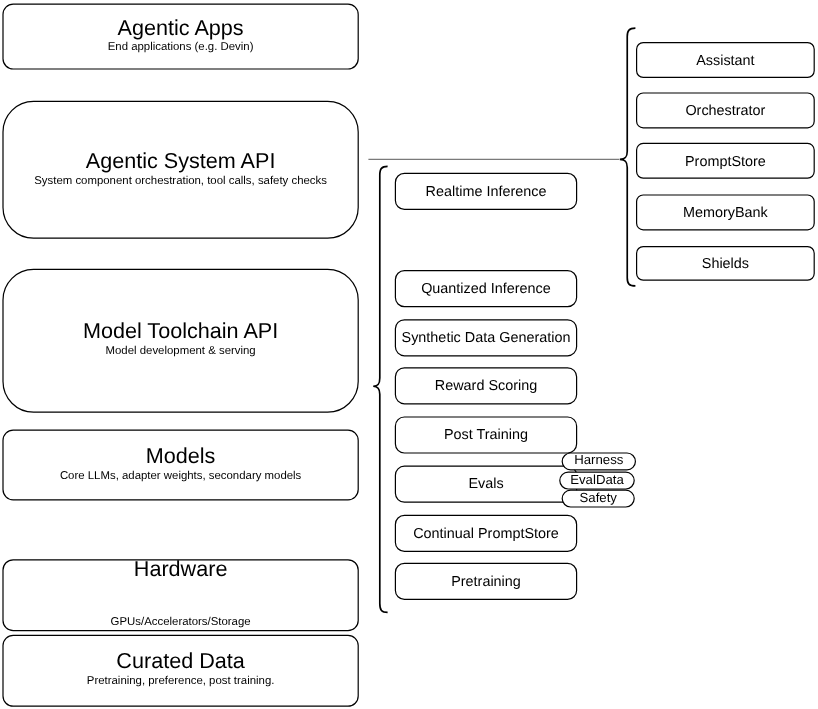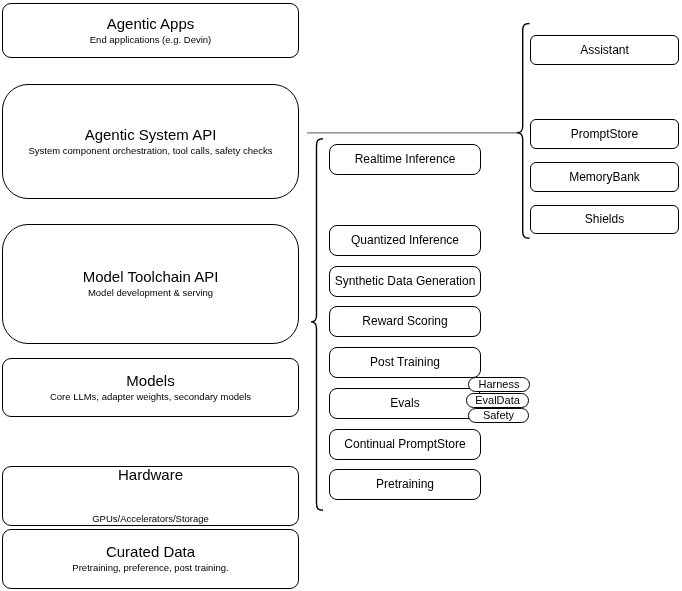--- a/index.html
+++ b/index.html
@@ -15,21 +15,21 @@
     position:absolute;
     box-sizing:border-box;
     background:#ffffff;
     border:1px solid #000000;
     display:flex;
     flex-direction:column;
     align-items:center;
     justify-content:center;
     text-align:center;
   }
-  .layer .title{font-size:15px;line-height:15px;}
+  .layer .title{font-size:18px;line-height:15px;}
   .layer .subtitle{font-size:9.5px;line-height:12px;margin-top:3px;color:#000;}
   .service{
     border-width:1.4px;
     border-radius:8px;
     font-size:12px;
     line-height:13px;
     white-space:nowrap;
   }
   .component{
     border-width:1.4px;
@@ -124,20 +124,23 @@
   <div class="node tag" style="left:466px;top:393px;width:63px;height:15px;">
       <span>EvalData</span>
     </div>
   <div class="node tag" style="left:468px;top:408px;width:61px;height:15px;">
       <span>Safety</span>
     </div>
 
   <div class="node component" style="left:530px;top:35px;width:149px;height:30px;">
       <span>Assistant</span>
     </div>
+  <div class="node component" style="left:530px;top:77px;width:149px;height:30px;">
+      <span>Orchestrator</span>
+    </div>
   <div class="node component" style="left:530px;top:119px;width:149px;height:30px;">
       <span>PromptStore</span>
     </div>
   <div class="node component" style="left:530px;top:162px;width:149px;height:30px;">
       <span>MemoryBank</span>
     </div>
   <div class="node component" style="left:530px;top:205px;width:149px;height:29px;">
       <span>Shields</span>
     </div>
 

